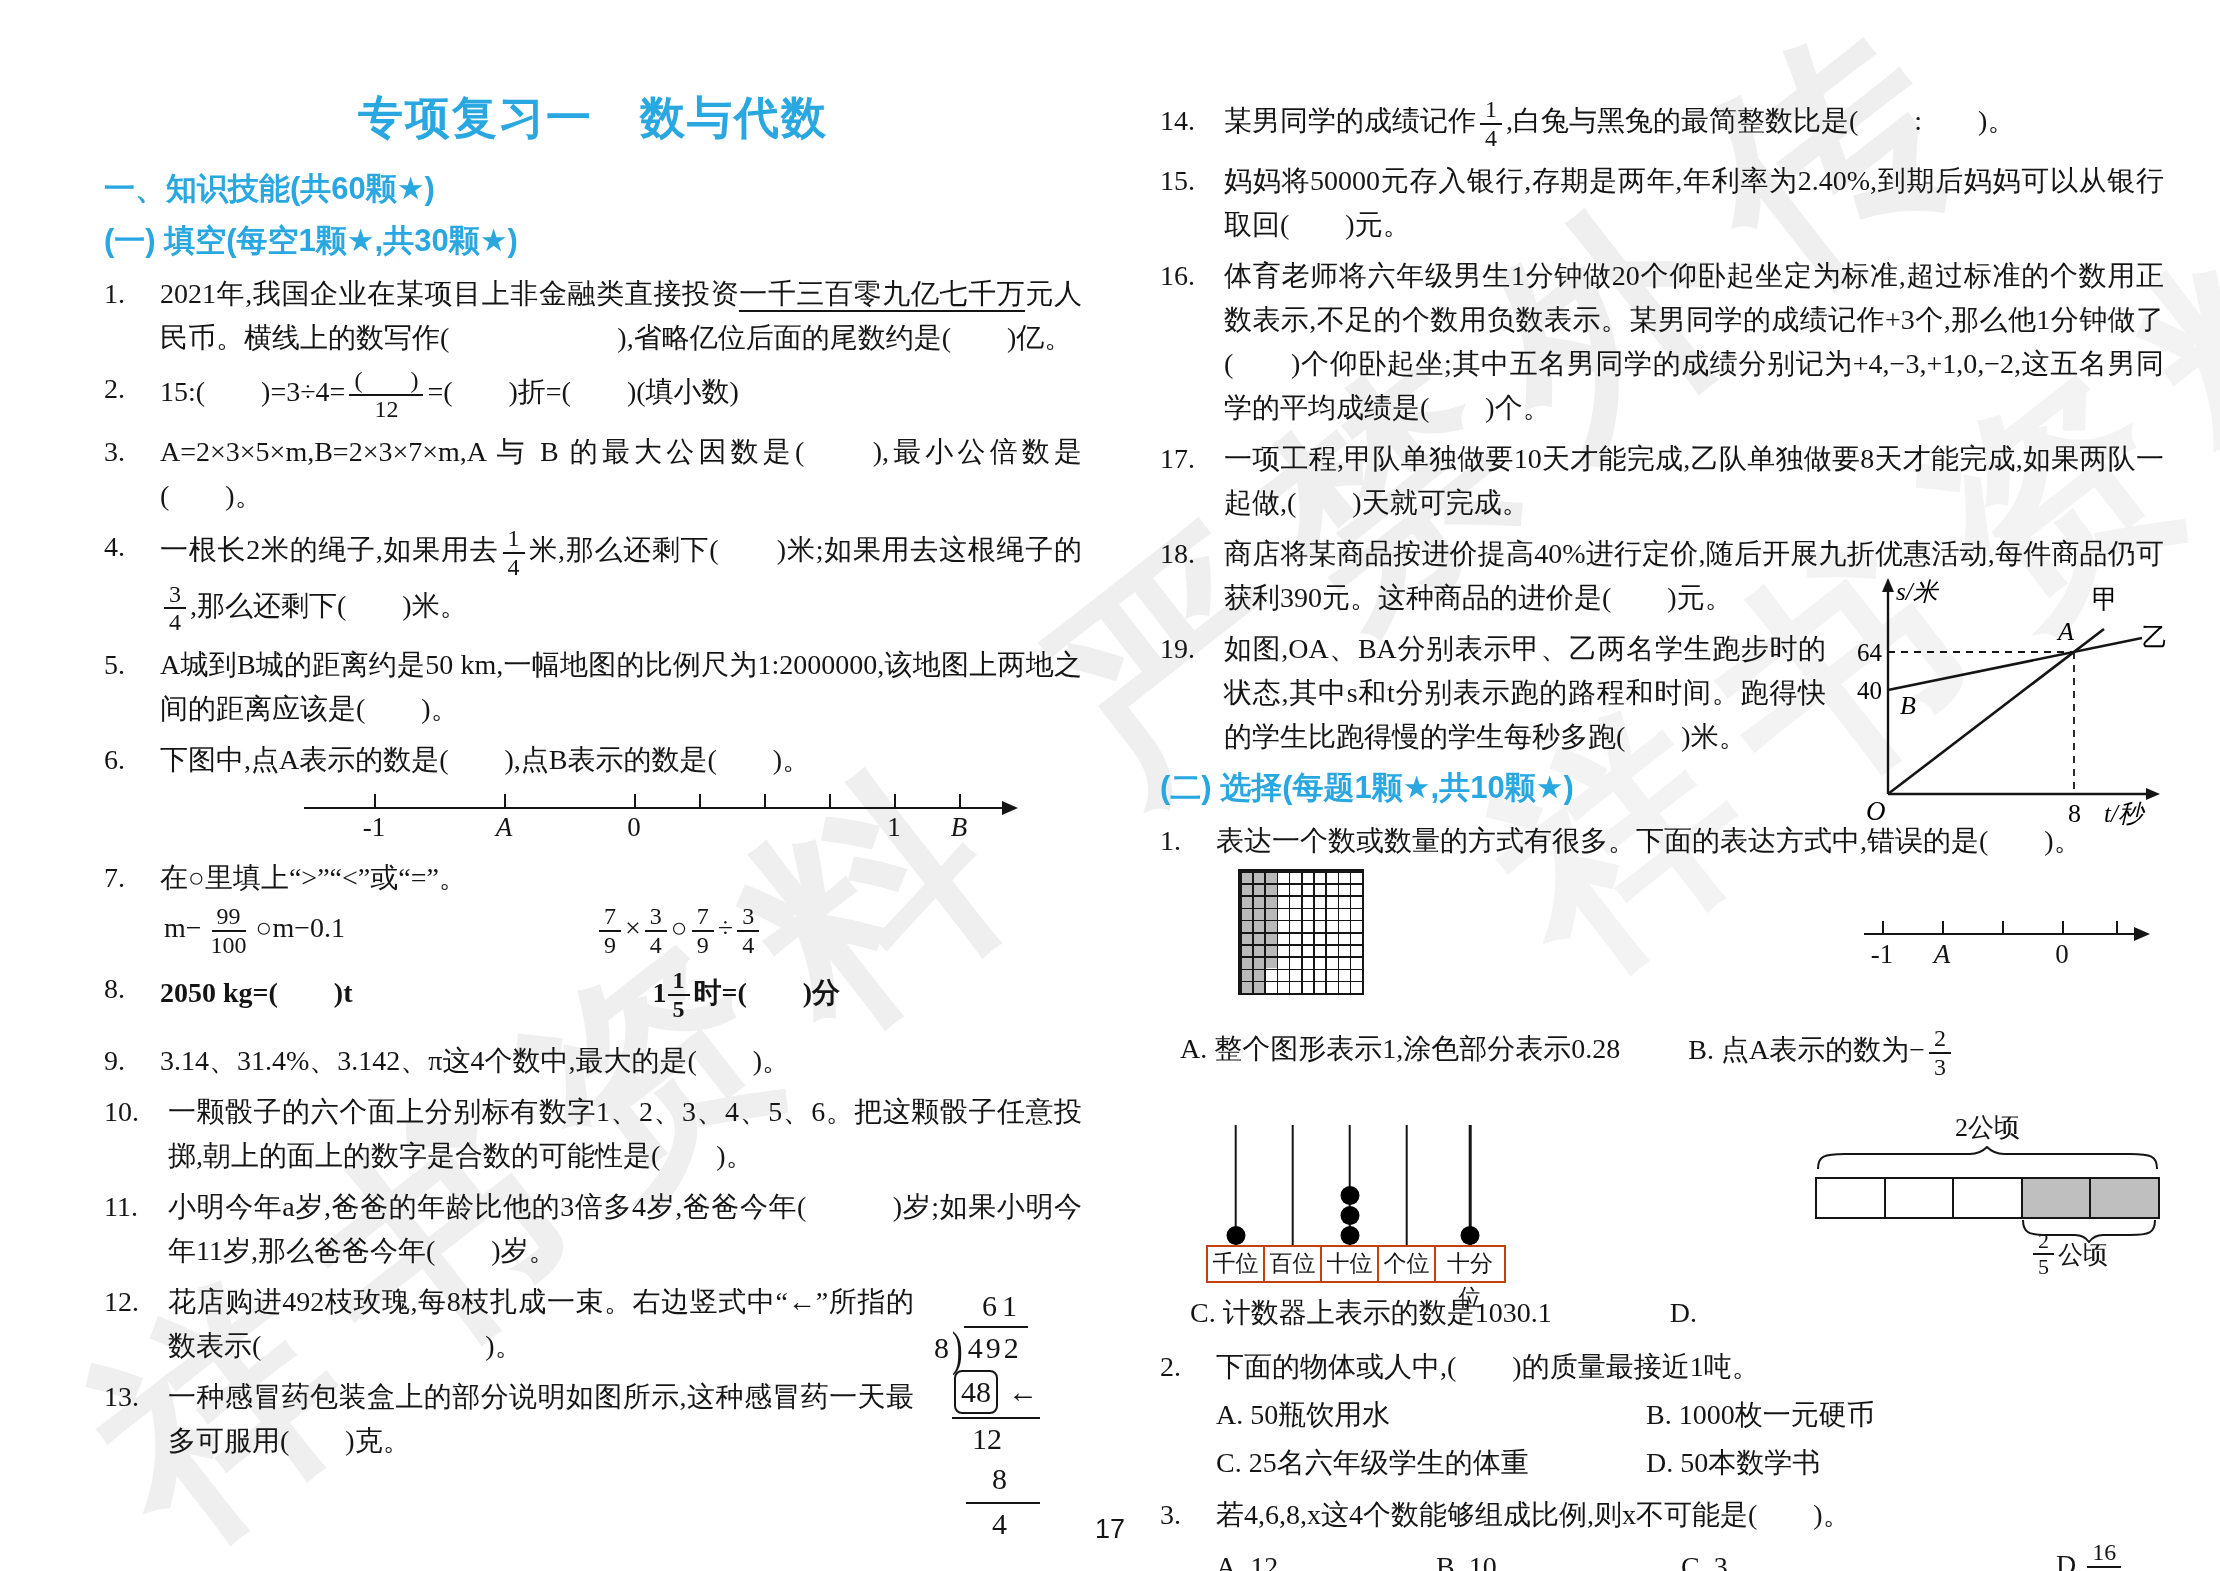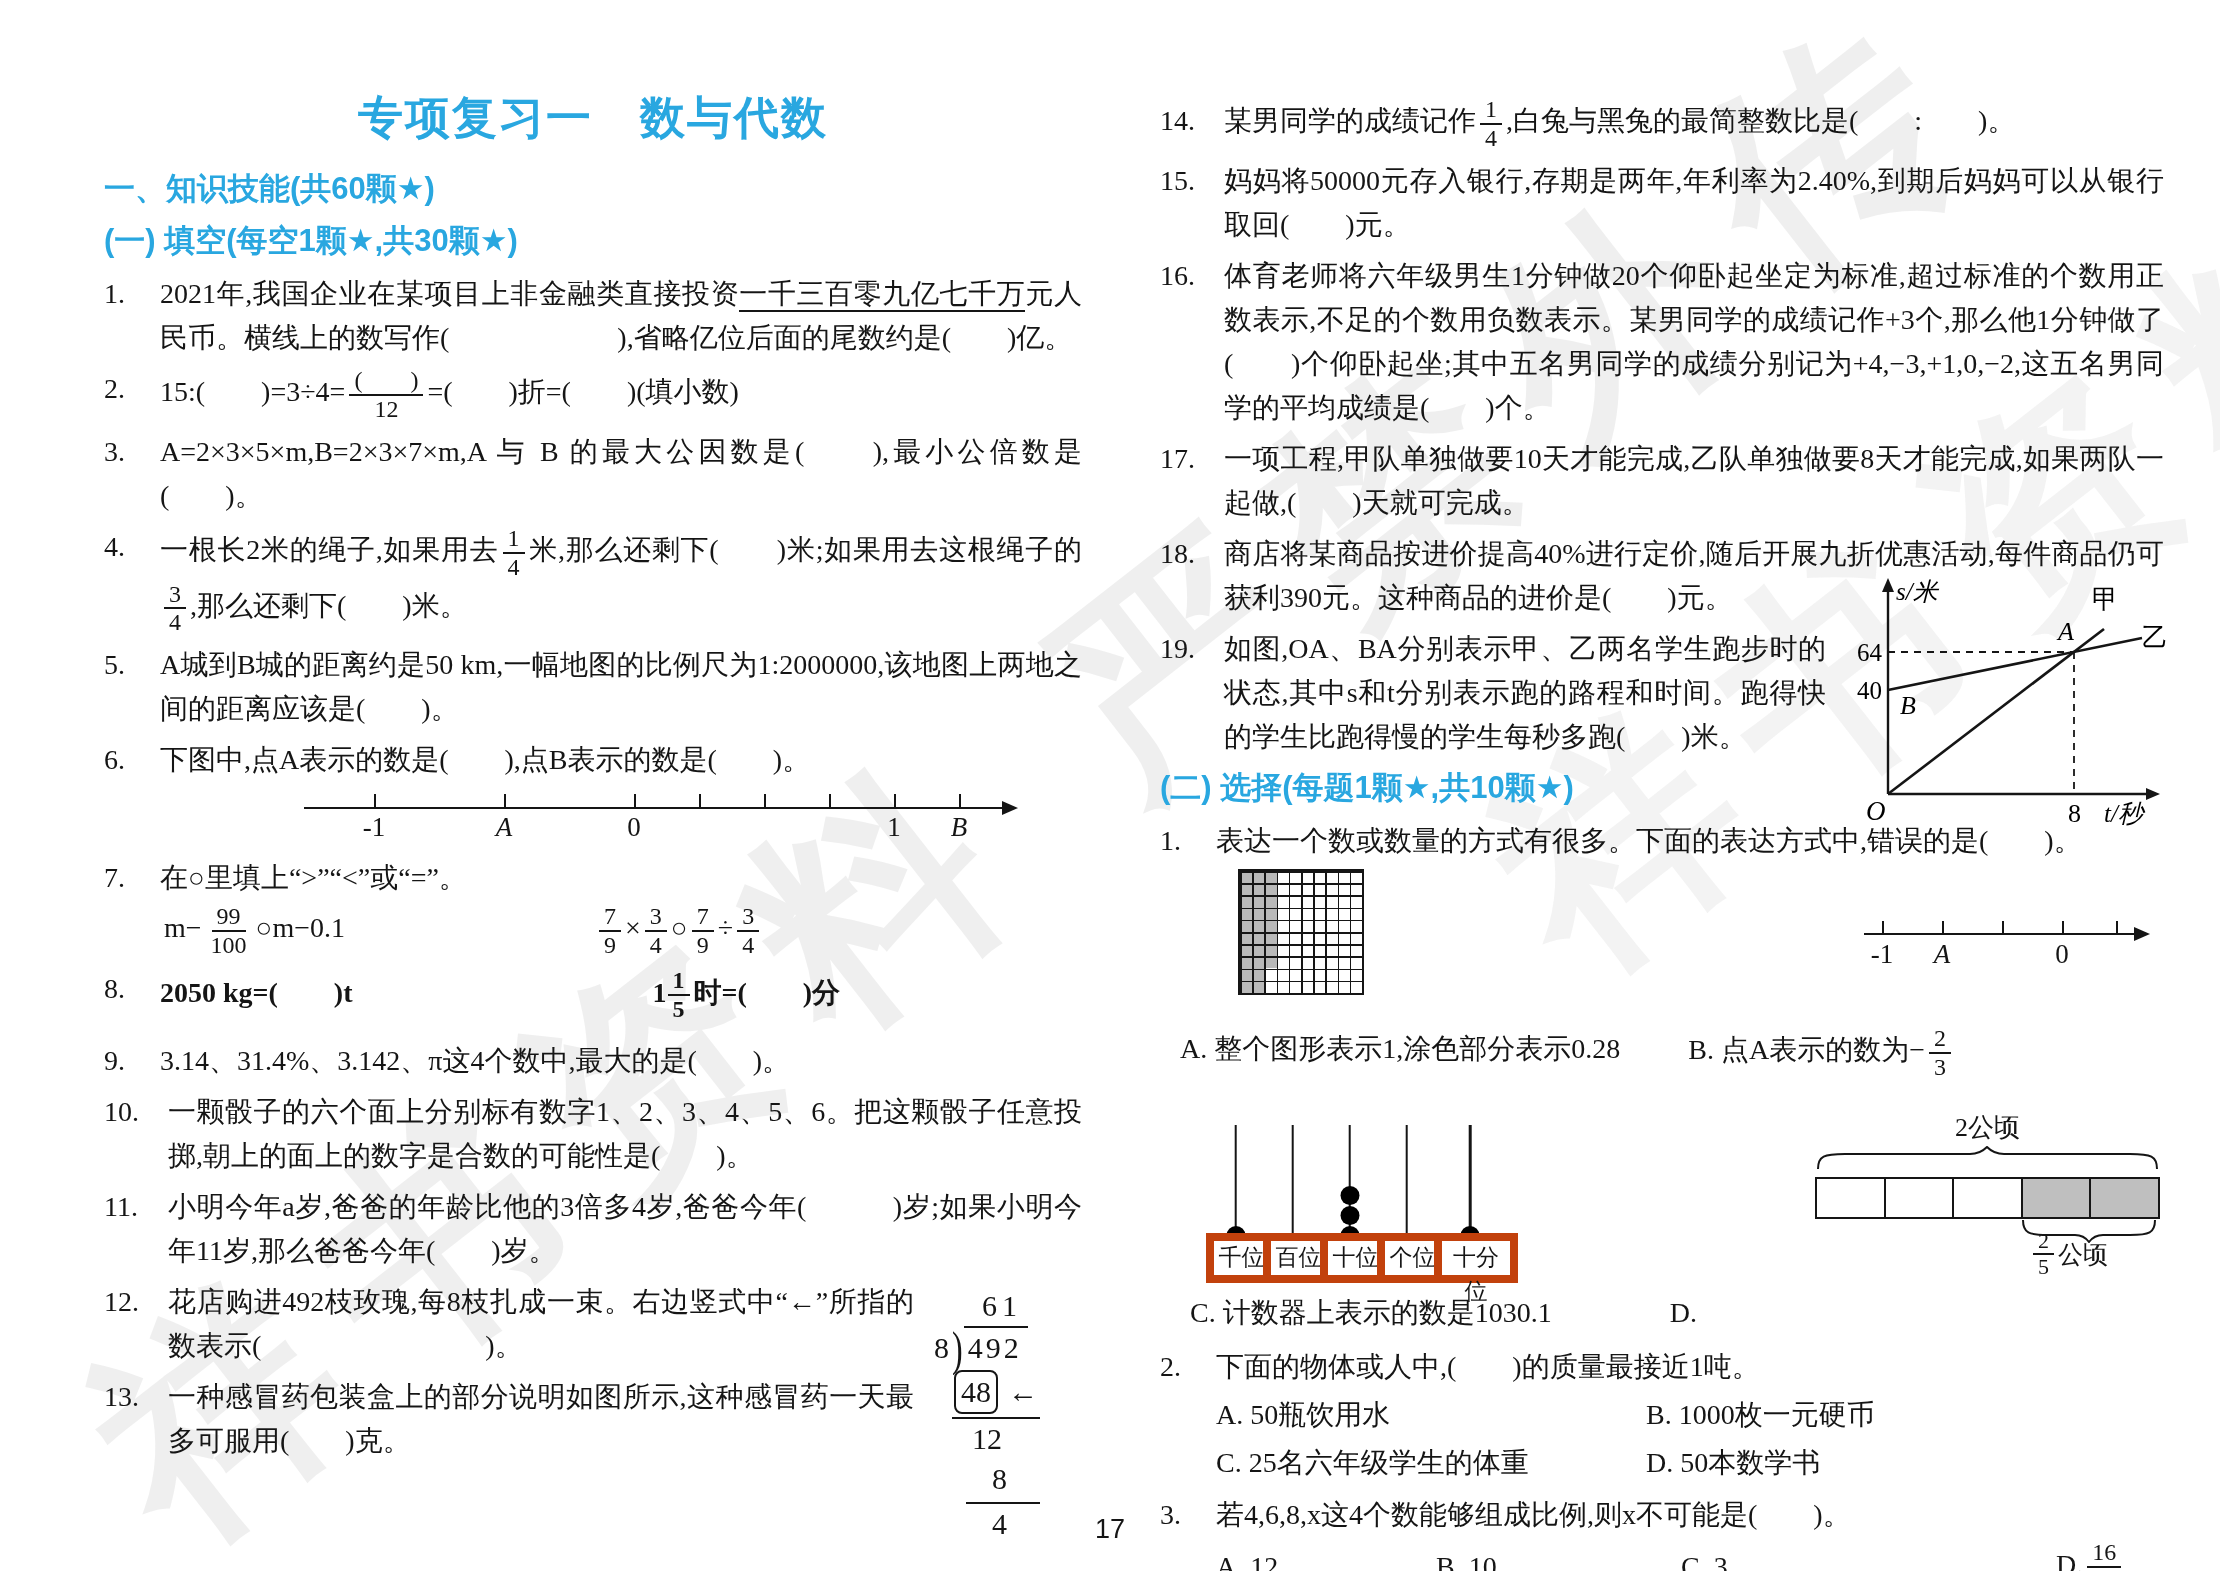--- a/index.html
+++ b/index.html
@@ -77,21 +77,21 @@
   .mcnl .nl-arrow{left:270px;top:14.2px;}
   .optAB{display:flex;margin:0 0 6px 20px;line-height:48px;}
   .optAB .oB{margin-left:68px;}
   .figrow2{display:flex;margin:4px 0 0 48px;height:196px;align-items:flex-end;}
   
   .abacus{display:flex;align-items:flex-end;}
   .abcol{position:relative;width:59px;height:158px;margin-left:-2px;}
   .abrod{position:absolute;left:50%;top:0;width:2.6px;height:120px;background:#151515;transform:translateX(-50%);}
   .abbeads{position:absolute;left:50%;bottom:38px;transform:translateX(-50%);display:flex;flex-direction:column;}
   .bead{width:19px;height:19px;border-radius:50%;background:#000;margin-top:1px;}
-  .ablab{position:absolute;left:0;bottom:0;width:55px;height:34px;border:8px solid #c2410c;
+  .ablab{position:absolute;left:0;bottom:0;width:55px;height:34px;border:2px solid #c2410c;
          font-size:23px;line-height:34px;text-align:center;background:#fff;}
   
   .bardia{position:relative;width:345px;margin:0 4px 40px auto;}
   .bartoplab{text-align:center;font-size:26px;line-height:34px;}
   .barrow{display:flex;border:2.2px solid #151515;height:38px;}
   .barcell{flex:1;border-left:2.2px solid #151515;background:#fff;}
   .barcell:first-child{border-left:none;}
   .barcell.sh{background:#bfbfbf;}
   .botlab{position:absolute;right:52px;top:118px;font-size:25px;display:flex;align-items:center;}
   .optCD{display:flex;margin:6px 0 8px 30px;line-height:48px;}

